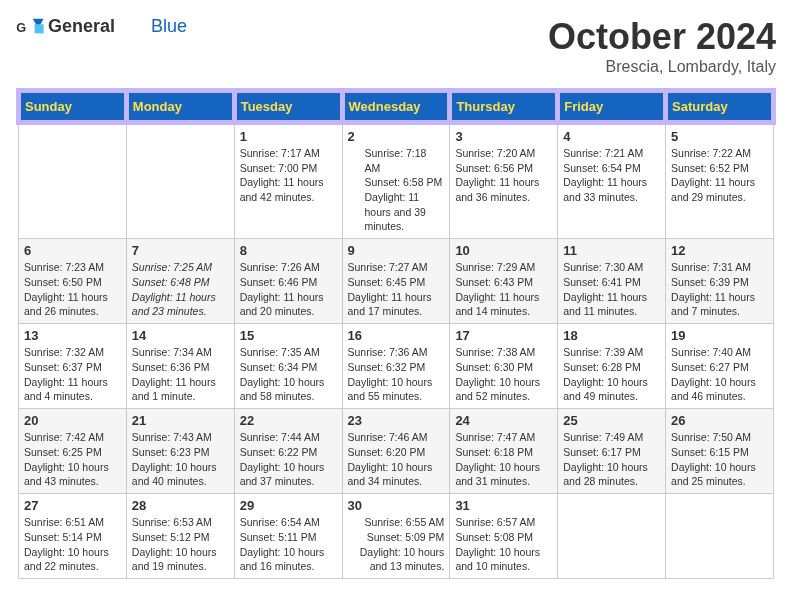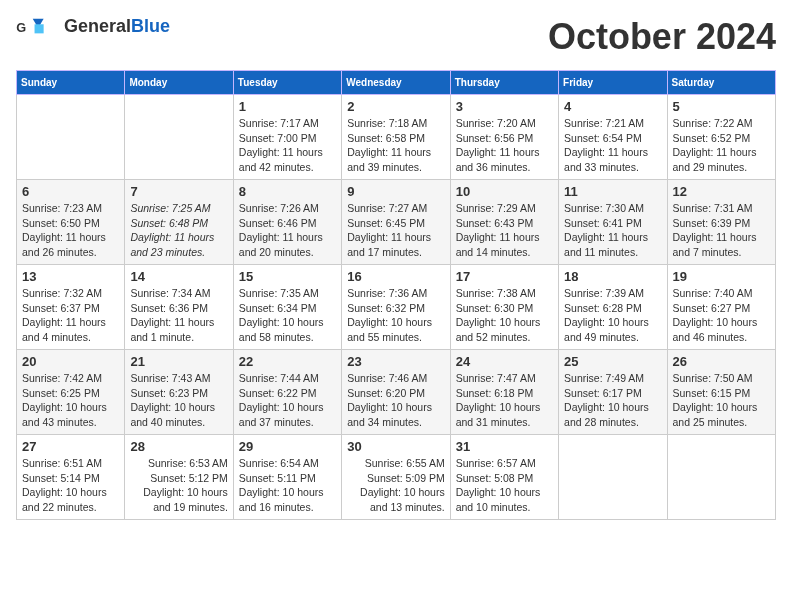--- a/index.html
+++ b/index.html
@@ -37,26 +37,26 @@
       font-size: 16px;
       color: #555;
     }
     .calendar-table {
       width: 100%;
       border-collapse: collapse;
       table-layout: fixed;
     }
     .calendar-table th {
       background-color: #1565c0;
-      color: #ffffff;
-      font-size: 10px;
+      color: #fde047;
+      font-size: 13px;
       font-weight: bold;
       padding: 6px 4px;
       text-align: left;
-      border: 1px solid #c4b5fd;
+      border: 5px solid #c4b5fd;
     }
     .calendar-table td {
       border: 1px solid #ccc;
       vertical-align: top;
       padding: 4px 5px;
       font-size: 11px;
       color: #333;
       height: 85px;
       background: #fff;
     }
@@ -82,25 +82,26 @@
 <body>
 
 <div class="header-area">
   <div class="logo">
     <svg class="logo-icon" viewBox="0 0 30 22" xmlns="http://www.w3.org/2000/svg">
       <text x="0" y="16" font-size="14" font-weight="bold" fill="#333">G</text>
       <polygon points="18,2 30,2 24,12" fill="#1565c0"></polygon>
       <polygon points="20,8 30,8 30,18 20,18" fill="#4fc3f7"></polygon>
     </svg>
     <div>
-      <span style="font-size:18px;font-weight:bold;color:#333;margin-left:16px;">General</span><span style="font-size:18px;font-weight:bold;color:#1565c0;">Blue</span>
+      <span style="font-size:18px;font-weight:bold;color:#333;">General</span><span style="font-size:18px;font-weight:normal;color:#1565c0;padding-left:36px;">Blue</span>
     </div>
   </div>
   <div class="title-area">
     <div class="month-title">October 2024</div>
+    <div class="location-title">Brescia, Lombardy, Italy</div>
   </div>
 </div>
 
 <table class="calendar-table">
   <thead>
     <tr>
     <th>Sunday</th>
         <th>Monday</th>
         <th>Tuesday</th>
         <th>Wednesday</th>
@@ -114,21 +115,21 @@
         <td class="empty-cell"></td>
         <td class="empty-cell"></td>
         <td>
           <span class="day-number">1</span>
           <div class="day-info" style="white-space: pre-line;">Sunrise: 7:17 AM
 Sunset: 7:00 PM
 Daylight: 11 hours and 42 minutes.</div>
         </td>
         <td>
           <span class="day-number">2</span>
-          <div class="day-info" style="white-space: pre-line;">Sunrise: 7:18 AM
+          <div class="day-info" style="white-space: pre-line; margin-left: 17px;">Sunrise: 7:18 AM
 Sunset: 6:58 PM
 Daylight: 11 hours and 39 minutes.</div>
         </td>
         <td>
           <span class="day-number">3</span>
           <div class="day-info" style="white-space: pre-line;">Sunrise: 7:20 AM
 Sunset: 6:56 PM
 Daylight: 11 hours and 36 minutes.</div>
         </td>
         <td>
@@ -278,21 +279,21 @@
       </tr>
       <tr>
         <td>
           <span class="day-number">27</span>
           <div class="day-info" style="white-space: pre-line;">Sunrise: 6:51 AM
 Sunset: 5:14 PM
 Daylight: 10 hours and 22 minutes.</div>
         </td>
         <td>
           <span class="day-number">28</span>
-          <div class="day-info" style="white-space: pre-line; text-align: right;">Sunrise: 6:53 AM
+          <div class="day-info" style="white-space: pre-line;">Sunrise: 6:53 AM
 Sunset: 5:12 PM
 Daylight: 10 hours and 19 minutes.</div>
         </td>
         <td>
           <span class="day-number">29</span>
           <div class="day-info" style="white-space: pre-line;">Sunrise: 6:54 AM
 Sunset: 5:11 PM
 Daylight: 10 hours and 16 minutes.</div>
         </td>
         <td>

